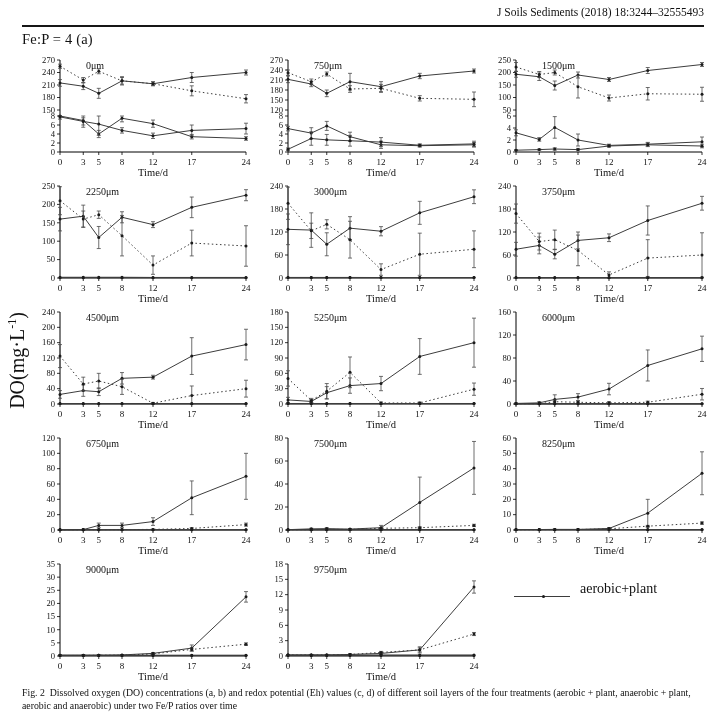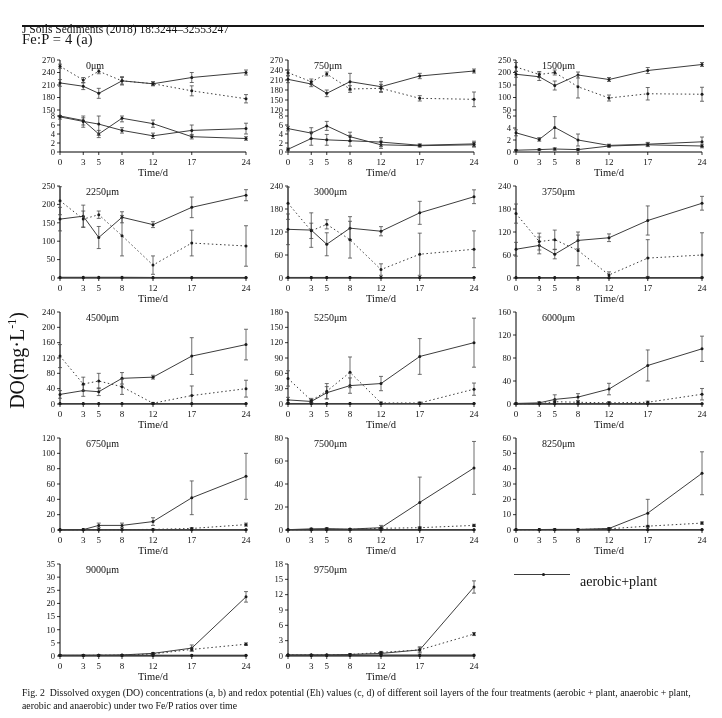--- a/index.html
+++ b/index.html
@@ -1,47 +1,47 @@
 <!DOCTYPE html>
 <html><head>
 <meta charset="utf-8">
 <style>
   html,body{margin:0;padding:0}
   body{
     width:722px;height:718px;position:relative;overflow:hidden;
     background:#fff;color:#111;
     font-family:"Liberation Serif",serif;
   }
-  .header{position:absolute;top:23px;left:22px;right:18px;display:flex;justify-content:flex-start;font-size:11.5px}
+  .header{position:absolute;top:6px;left:22px;right:18px;display:flex;justify-content:flex-end;font-size:11.5px}
   .header-rule{position:absolute;top:25px;left:22px;right:18px;border-top:2.5px solid #161616}
   .fig-heading{position:absolute;top:31px;left:22px;font-size:14.5px;letter-spacing:.2px}
   .panel-grid{position:absolute;top:54px;left:24px;width:684px;display:flex;flex-wrap:wrap}
   .panel{width:228px;height:126px;position:relative}
   .legend-cell{width:228px;height:126px;box-sizing:border-box;padding-top:16px}
-  .legend-entry{display:flex;align-items:flex-start;height:23px;padding-left:34px}
+  .legend-entry{display:flex;align-items:flex-end;height:23px;padding-left:34px}
   .legend-sample{width:56px;height:0;position:relative;border-top:1.3px solid #3d3d3d;flex:none}
   .legend-sample.dotted{border-top-style:dotted}
   .legend-sample .mk{position:absolute;left:50%;top:-2.2px;width:3.2px;height:3.2px;background:#1c1c1c;border-radius:50%}
   .legend-label{margin-left:10px;font-size:14px}
   .y-axis-label{
     position:absolute;left:5px;top:468px;width:215px;text-align:center;
     transform:rotate(-90deg);transform-origin:0 0;
     font-size:20px;white-space:nowrap;
   }
   .y-axis-label sup{font-size:12px}
   .caption{position:absolute;top:686px;left:22px;right:14px;font-size:9.8px;line-height:1.35}
   .caption b{font-weight:normal}
   svg text{fill:#111;font-family:"Liberation Serif",serif}
 </style>
 </head>
 <body>
 
 <div class="header">
   <span>J Soils Sediments (2018) 18:3244–3255</span>
-  <span>3247</span>
+  <span>5493</span>
 </div>
 <div class="header-rule"></div>
 
 <div class="fig-heading">Fe:P = 4 (a)</div>
 
 <div class="y-axis-label"><span>DO(mg·L</span><sup>-1</sup><span>)</span></div>
 
 <div class="panel-grid" id="panel-grid">
     <div class="panel"><svg width="228" height="126" viewBox="0 0 228 126">
         <line x1="36" y1="6" x2="36" y2="98" stroke="#000" stroke-width="1"></line>

